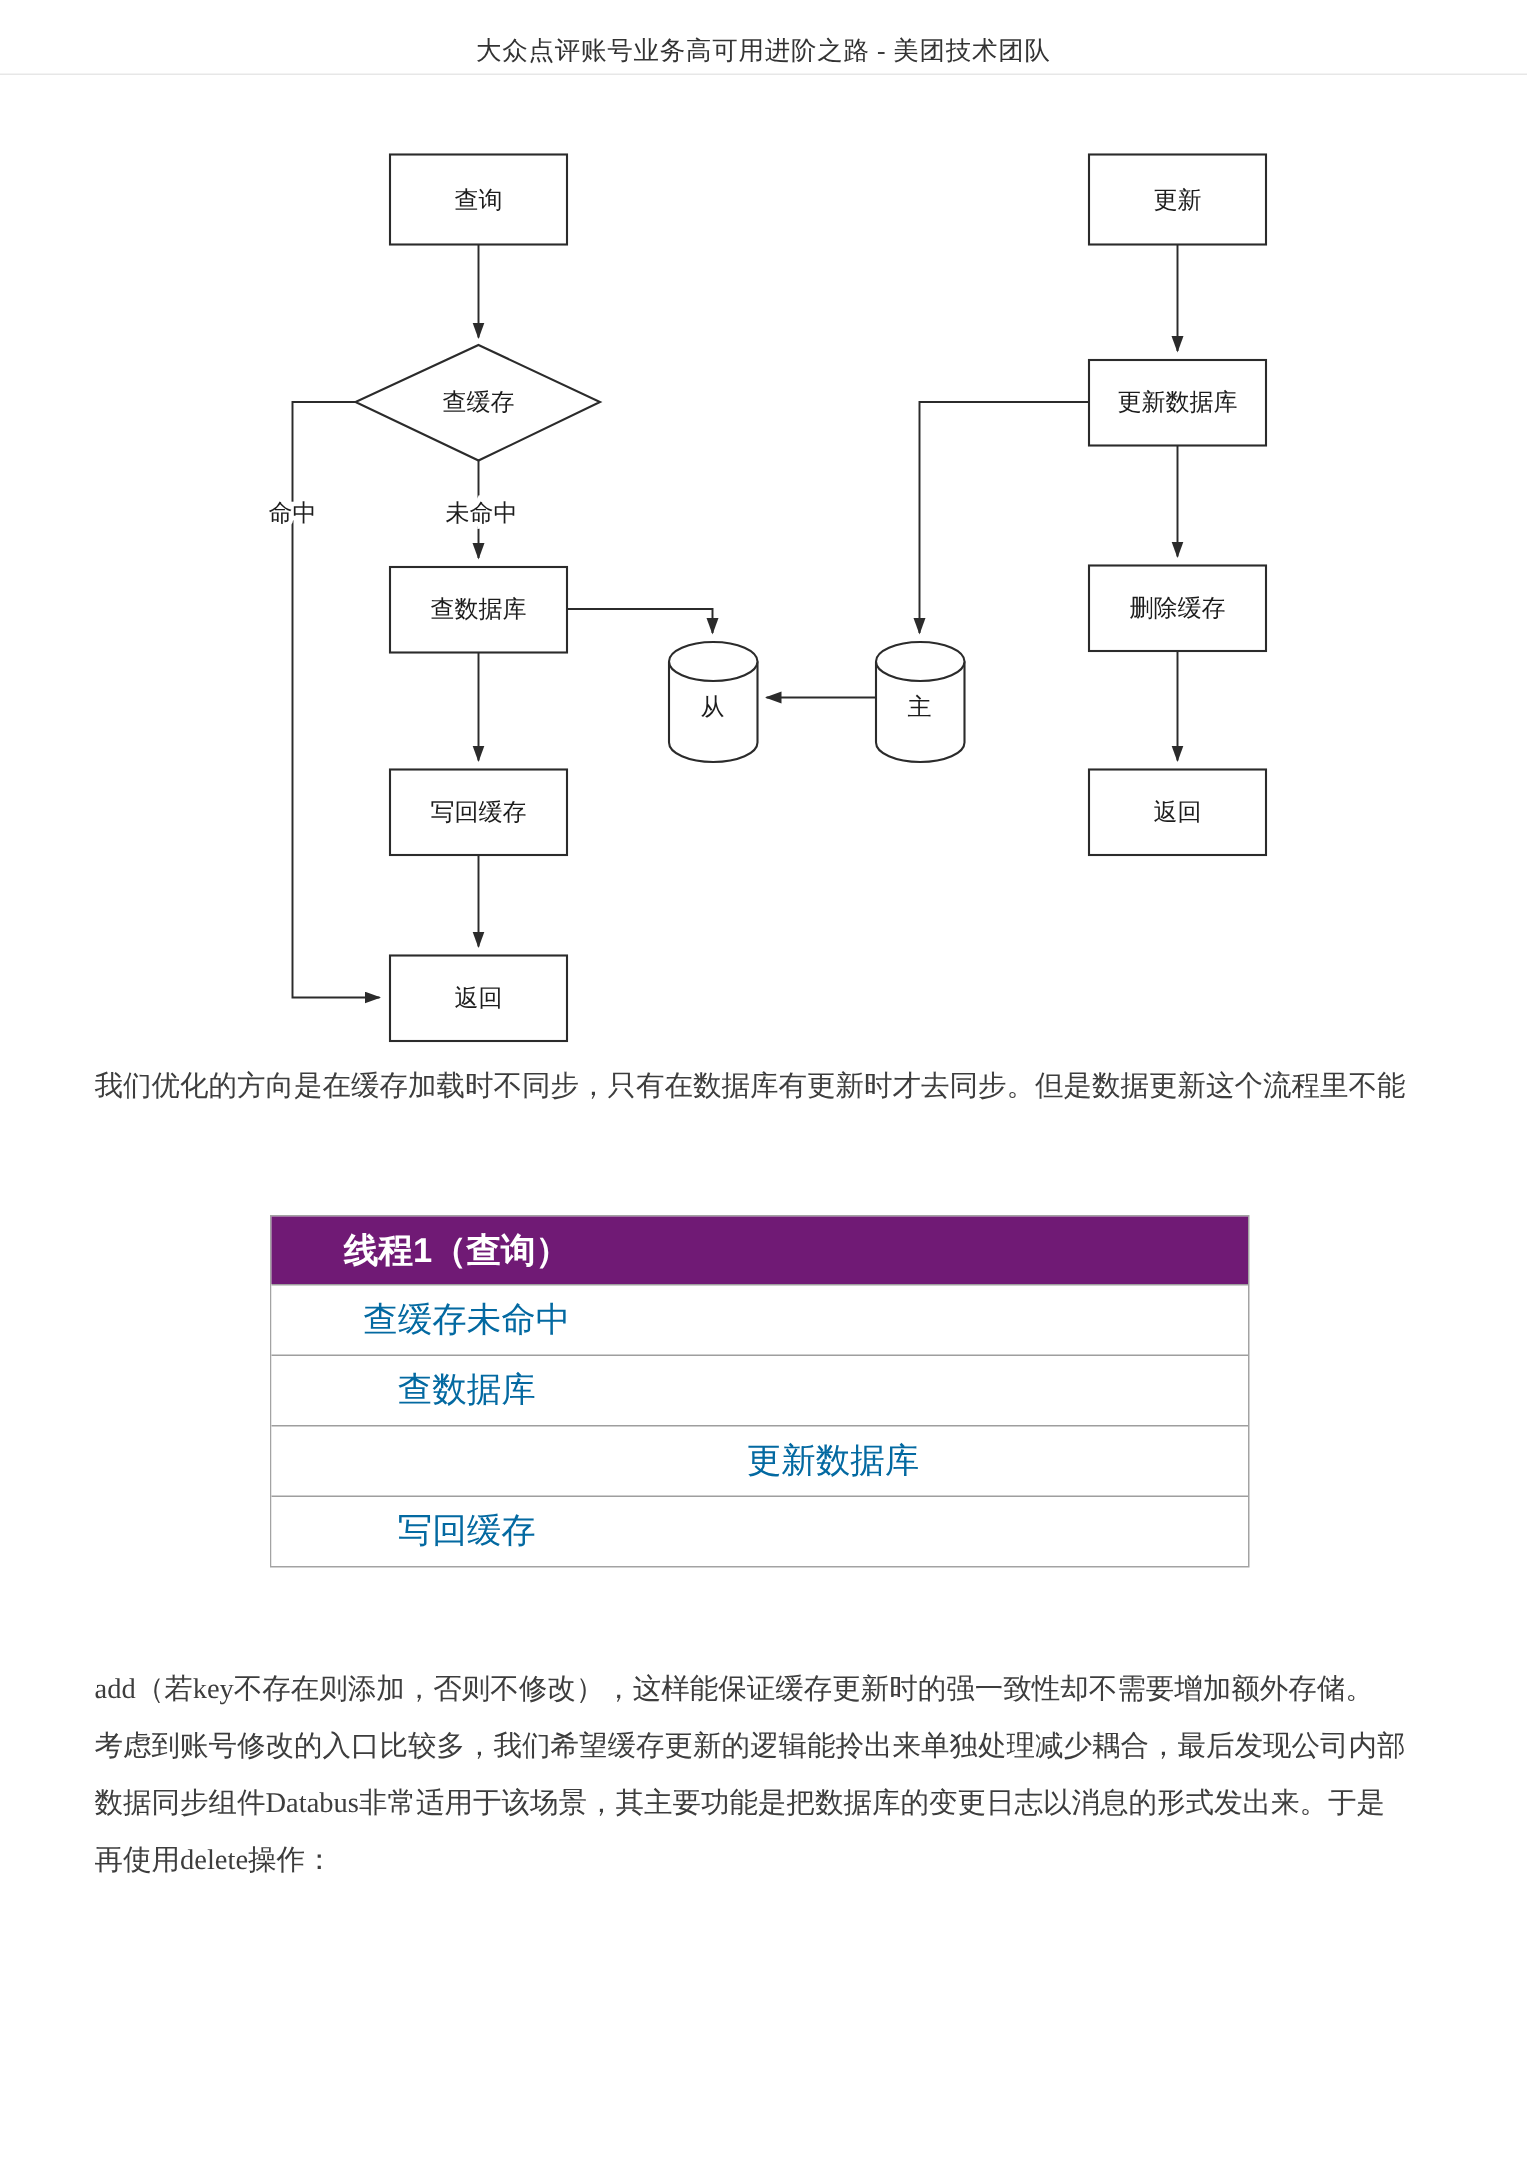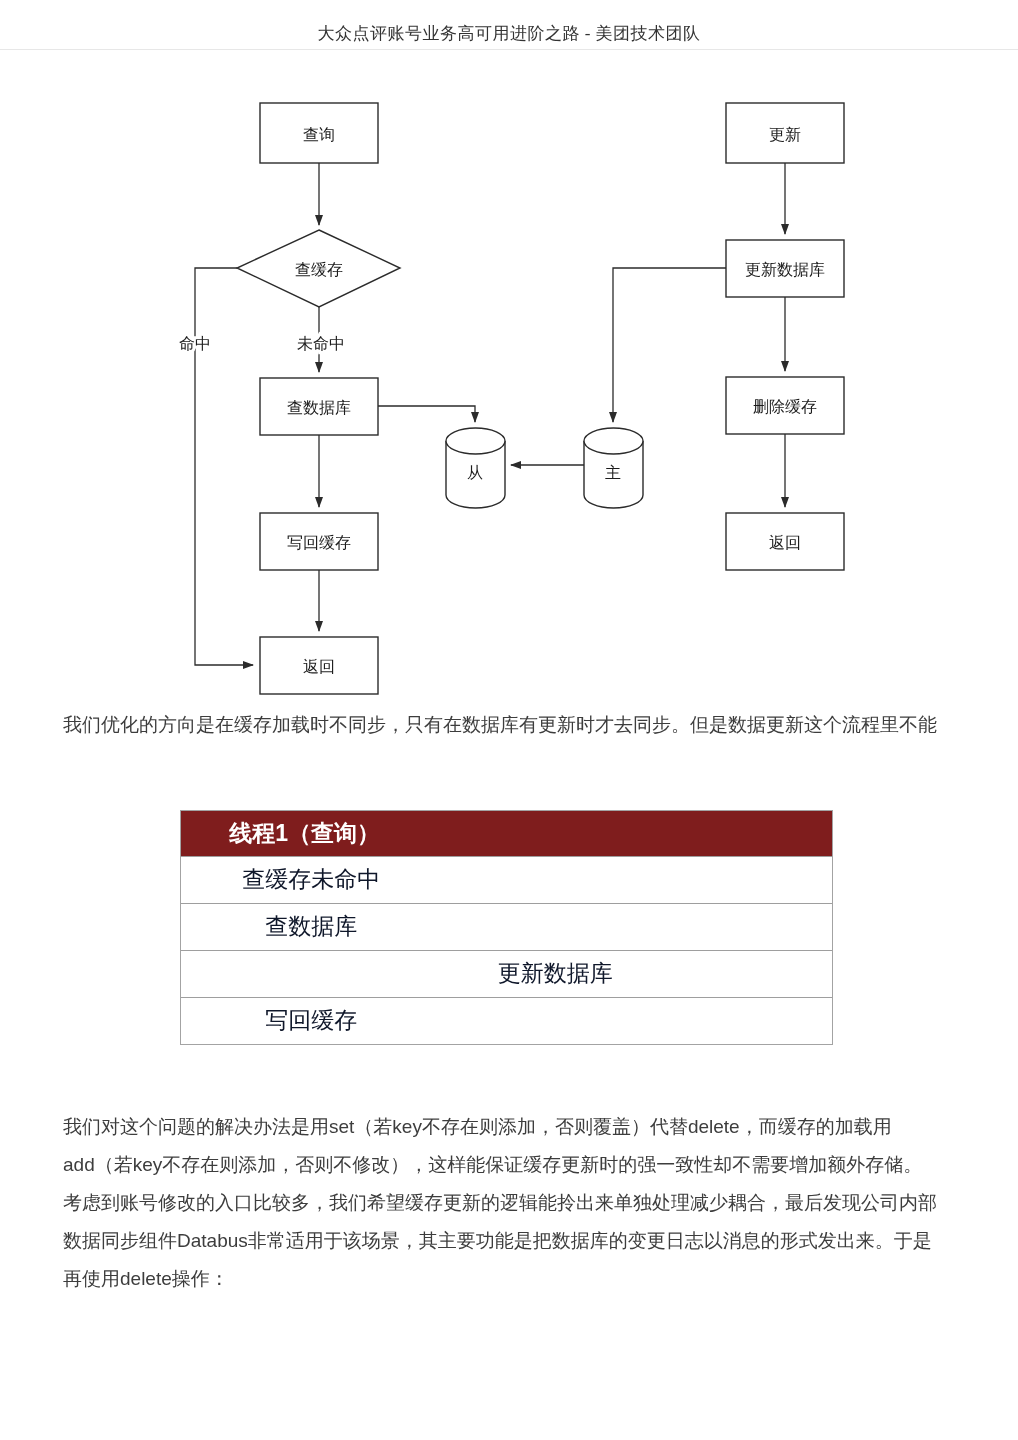--- a/index.html
+++ b/index.html
@@ -21,44 +21,44 @@
   .flow-svg rect.node{fill:#fff;stroke:#2b2b2b;stroke-width:1.4;}
   .flow-svg .shape{fill:#fff;stroke:#2b2b2b;stroke-width:1.4;}
   .flow-svg line,.flow-svg polyline{fill:none;stroke:#2b2b2b;stroke-width:1.3;}
   .flow-svg text{
     font-family:"Liberation Sans",sans-serif;font-size:16px;fill:#1c1c1c;
     text-anchor:middle;dominant-baseline:central;
   }
   .flow-svg text.edge-label{paint-order:stroke;stroke:#ffffff;stroke-width:6px;}
   
   .para{position:absolute;left:63px;width:900px;font-size:19px;color:#3d3d3d;}
-  .para .ln{white-space:nowrap;line-height:38px;height:38px;}
+  .para .ln{white-space:nowrap;line-height:38px;height:38px;font-family:Liberation Serif, serif;}
   #para1{top:706px;}
   #para2{top:1108px;}
   
   .thread-table{
     position:absolute;left:180px;top:810px;width:651px;
     border:1px solid #a3a3a3;box-sizing:content-box;background:#fff;
   }
   .thread-table .thead{
-    position:relative;height:45px;background:#7f1d1d;
+    position:relative;height:45px;background:#701a75;
   }
   .thread-table .thead span{
     position:absolute;transform:translateX(-50%);line-height:45px;
     color:#ffffff;font-size:23px;font-weight:bold;white-space:nowrap;
     font-family:"Liberation Sans",sans-serif;
   }
   .thread-table .thead .h1{left:19%;}
   .thread-table .thead .h2{left:57%;}
   .thread-table .trow{
     position:relative;height:46px;border-top:1px solid #9e9e9e;background:#fff;
   }
   .thread-table .trow span{
     position:absolute;transform:translateX(-50%);line-height:46px;
-    font-size:23px;color:#0f172a;white-space:nowrap;
+    font-size:23px;color:#0369a1;white-space:nowrap;
     font-family:"Liberation Serif",serif;
   }
   .thread-table .trow.side-left span{left:20%;}
   .thread-table .trow.side-right span{left:57.5%;}
 </style>
 </head>
 <body>
 
 <div class="site-header">
   <span class="title">大众点评账号业务高可用进阶之路 - 美团技术团队</span>
@@ -152,18 +152,17 @@
   </div>
   <div class="trow side-right">
     <span>更新数据库</span>
   </div>
   <div class="trow side-left">
     <span>写回缓存</span>
   </div>
 </div>
 
 <div class="para" id="para2">
-  <div class="ln">我们对这个问题的解决办法是用set（若key不存在则添加，否则覆盖）代替delete，而缓存的加载用</div>
   <div class="ln">add（若key不存在则添加，否则不修改），这样能保证缓存更新时的强一致性却不需要增加额外存储。</div>
   <div class="ln">考虑到账号修改的入口比较多，我们希望缓存更新的逻辑能拎出来单独处理减少耦合，最后发现公司内部</div>
   <div class="ln">数据同步组件Databus非常适用于该场景，其主要功能是把数据库的变更日志以消息的形式发出来。于是</div>
   <div class="ln">再使用delete操作：</div>
 </div>
 
 </body></html>

